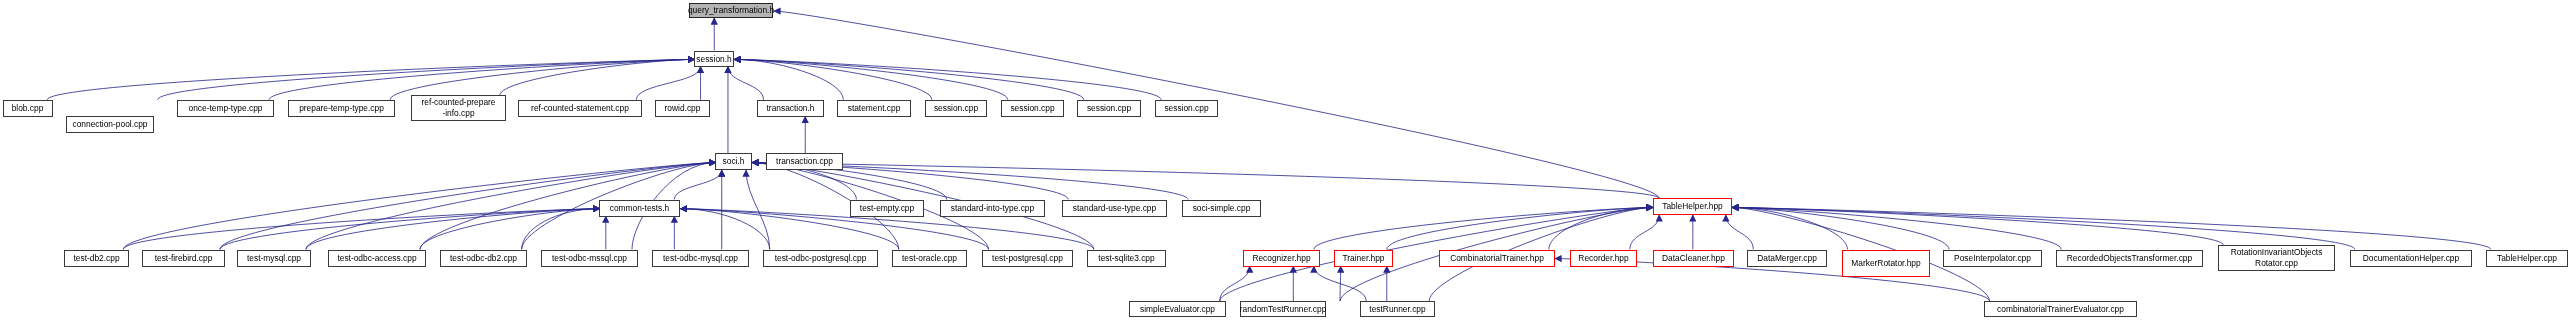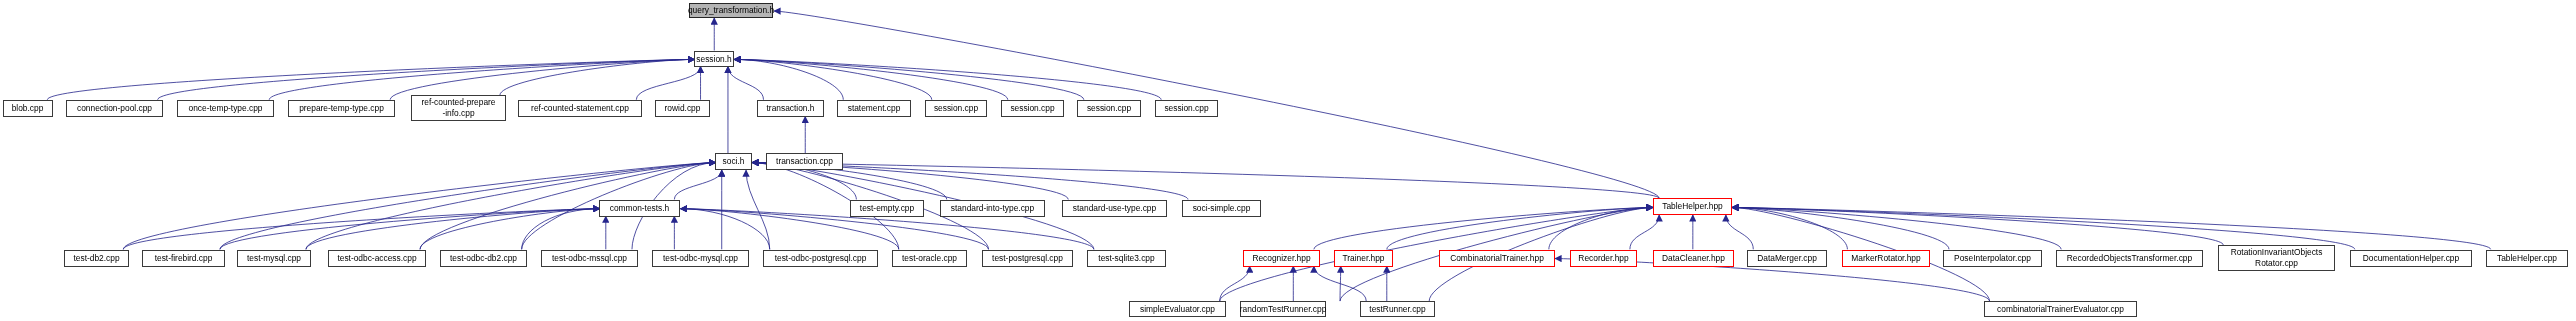--- a/index.html
+++ b/index.html
@@ -105,21 +105,21 @@
       <path d="M 1955 483 C 1955 455, 2003 455, 2003 427" fill="none" stroke="#26268c" stroke-width="1.3" marker-end="url(#arrow)"></path>
       <path d="M 2073 483 C 2073 455, 2073 455, 2073 427" fill="none" stroke="#26268c" stroke-width="1.3" marker-end="url(#arrow)"></path>
       <path d="M 2190 483 C 2190 455, 2106 455, 2106 427" fill="none" stroke="#26268c" stroke-width="1.3" marker-end="url(#arrow)"></path>
       <path d="M 2148 483 C 2148 455, 2149 455, 2149 427" fill="none" stroke="#26268c" stroke-width="1.3" marker-end="url(#arrow)"></path>
       <path d="M 2223 483 C 2223 455, 2223 455, 2223 427" fill="none" stroke="#26268c" stroke-width="1.3" marker-end="url(#arrow)"></path>
       <path d="M 3190 483 C 3190 448.925, 2563 414.85, 2493 414.85" fill="none" stroke="#26268c" stroke-width="1.3" marker-end="url(#arrow)"></path>
     </svg>
 <div class="node root" style="left: 689px; top: 2.5px; width: 84px; height: 15.6px; background: rgb(180, 180, 180);"><span class="lbl">query_transformation.h</span></div>
     <div class="node" style="left: 694px; top: 51px; width: 40px; height: 16px;"><span class="lbl">session.h</span></div>
     <div class="node" style="left: 2.5px; top: 100px; width: 50px; height: 17px;"><span class="lbl">blob.cpp</span></div>
-    <div class="node" style="left: 66px; top: 100px; width: 97px; height: 17px;"><span class="lbl">connection-pool.cpp</span></div>
+    <div class="node" style="left: 66px; top: 116px; width: 88px; height: 17px;"><span class="lbl">connection-pool.cpp</span></div>
     <div class="node" style="left: 177px; top: 100px; width: 97px; height: 17px;"><span class="lbl">once-temp-type.cpp</span></div>
     <div class="node" style="left: 288px; top: 100px; width: 107px; height: 17px;"><span class="lbl">prepare-temp-type.cpp</span></div>
     <div class="node" style="left: 411px; top: 95px; width: 95px; height: 25.6px;"><span class="lbl">ref-counted-prepare
 -info.cpp</span></div>
     <div class="node" style="left: 518px; top: 100px; width: 124px; height: 17px;"><span class="lbl">ref-counted-statement.cpp</span></div>
     <div class="node" style="left: 655px; top: 100px; width: 55px; height: 17px;"><span class="lbl">rowid.cpp</span></div>
     <div class="node" style="left: 757px; top: 100px; width: 67px; height: 17px;"><span class="lbl">transaction.h</span></div>
     <div class="node" style="left: 837px; top: 100px; width: 74px; height: 17px;"><span class="lbl">statement.cpp</span></div>
     <div class="node" style="left: 925px; top: 100px; width: 62px; height: 17px;"><span class="lbl">session.cpp</span></div>
     <div class="node" style="left: 1001px; top: 100px; width: 63px; height: 17px;"><span class="lbl">session.cpp</span></div>
@@ -143,21 +143,21 @@
     <div class="node" style="left: 763px; top: 250px; width: 115px; height: 17px;"><span class="lbl">test-odbc-postgresql.cpp</span></div>
     <div class="node" style="left: 892px; top: 250px; width: 75px; height: 17px;"><span class="lbl">test-oracle.cpp</span></div>
     <div class="node" style="left: 982px; top: 250px; width: 91px; height: 17px;"><span class="lbl">test-postgresql.cpp</span></div>
     <div class="node" style="left: 1087px; top: 250px; width: 79px; height: 17px;"><span class="lbl">test-sqlite3.cpp</span></div>
     <div class="node red" style="left: 1243px; top: 250px; width: 77px; height: 17px; border-color: rgb(255, 0, 0);"><span class="lbl">Recognizer.hpp</span></div>
     <div class="node red" style="left: 1334px; top: 250px; width: 59px; height: 17px; border-color: rgb(255, 0, 0);"><span class="lbl">Trainer.hpp</span></div>
     <div class="node red" style="left: 1439px; top: 250px; width: 116px; height: 17px; border-color: rgb(255, 0, 0);"><span class="lbl">CombinatorialTrainer.hpp</span></div>
     <div class="node red" style="left: 1570px; top: 250px; width: 67px; height: 17px; border-color: rgb(255, 0, 0);"><span class="lbl">Recorder.hpp</span></div>
     <div class="node red" style="left: 1653px; top: 250px; width: 81px; height: 17px; border-color: rgb(255, 0, 0);"><span class="lbl">DataCleaner.hpp</span></div>
     <div class="node" style="left: 1747px; top: 250px; width: 80px; height: 17px;"><span class="lbl">DataMerger.cpp</span></div>
-    <div class="node red" style="left: 1842px; top: 250px; width: 88px; height: 17px; border-color: rgb(255, 0, 0);"><span class="lbl">MarkerRotator.hpp</span></div>
+    <div class="node red" style="left: 1842px; top: 250px; width: 88px; height: 27px; border-color: rgb(255, 0, 0);"><span class="lbl">MarkerRotator.hpp</span></div>
     <div class="node" style="left: 1943px; top: 250px; width: 99px; height: 17px;"><span class="lbl">PoseInterpolator.cpp</span></div>
     <div class="node" style="left: 2056px; top: 250px; width: 147px; height: 17px;"><span class="lbl">RecordedObjectsTransformer.cpp</span></div>
     <div class="node" style="left: 2218px; top: 245px; width: 117px; height: 25.6px; align-items: center;"><span class="lbl">RotationInvariantObjects
 Rotator.cpp</span></div>
     <div class="node" style="left: 2350px; top: 250px; width: 122px; height: 17px;"><span class="lbl">DocumentationHelper.cpp</span></div>
     <div class="node" style="left: 2486px; top: 250px; width: 82px; height: 17px;"><span class="lbl">TableHelper.cpp</span></div>
     <div class="node" style="left: 1129px; top: 301px; width: 97px; height: 16px;"><span class="lbl">simpleEvaluator.cpp</span></div>
     <div class="node" style="left: 1240px; top: 301px; width: 86px; height: 16px;"><span class="lbl">randomTestRunner.cpp</span></div>
     <div class="node" style="left: 1360px; top: 301px; width: 75px; height: 16px;"><span class="lbl">testRunner.cpp</span></div>
     <div class="node" style="left: 1984px; top: 301px; width: 153px; height: 16px;"><span class="lbl">combinatorialTrainerEvaluator.cpp</span></div>

